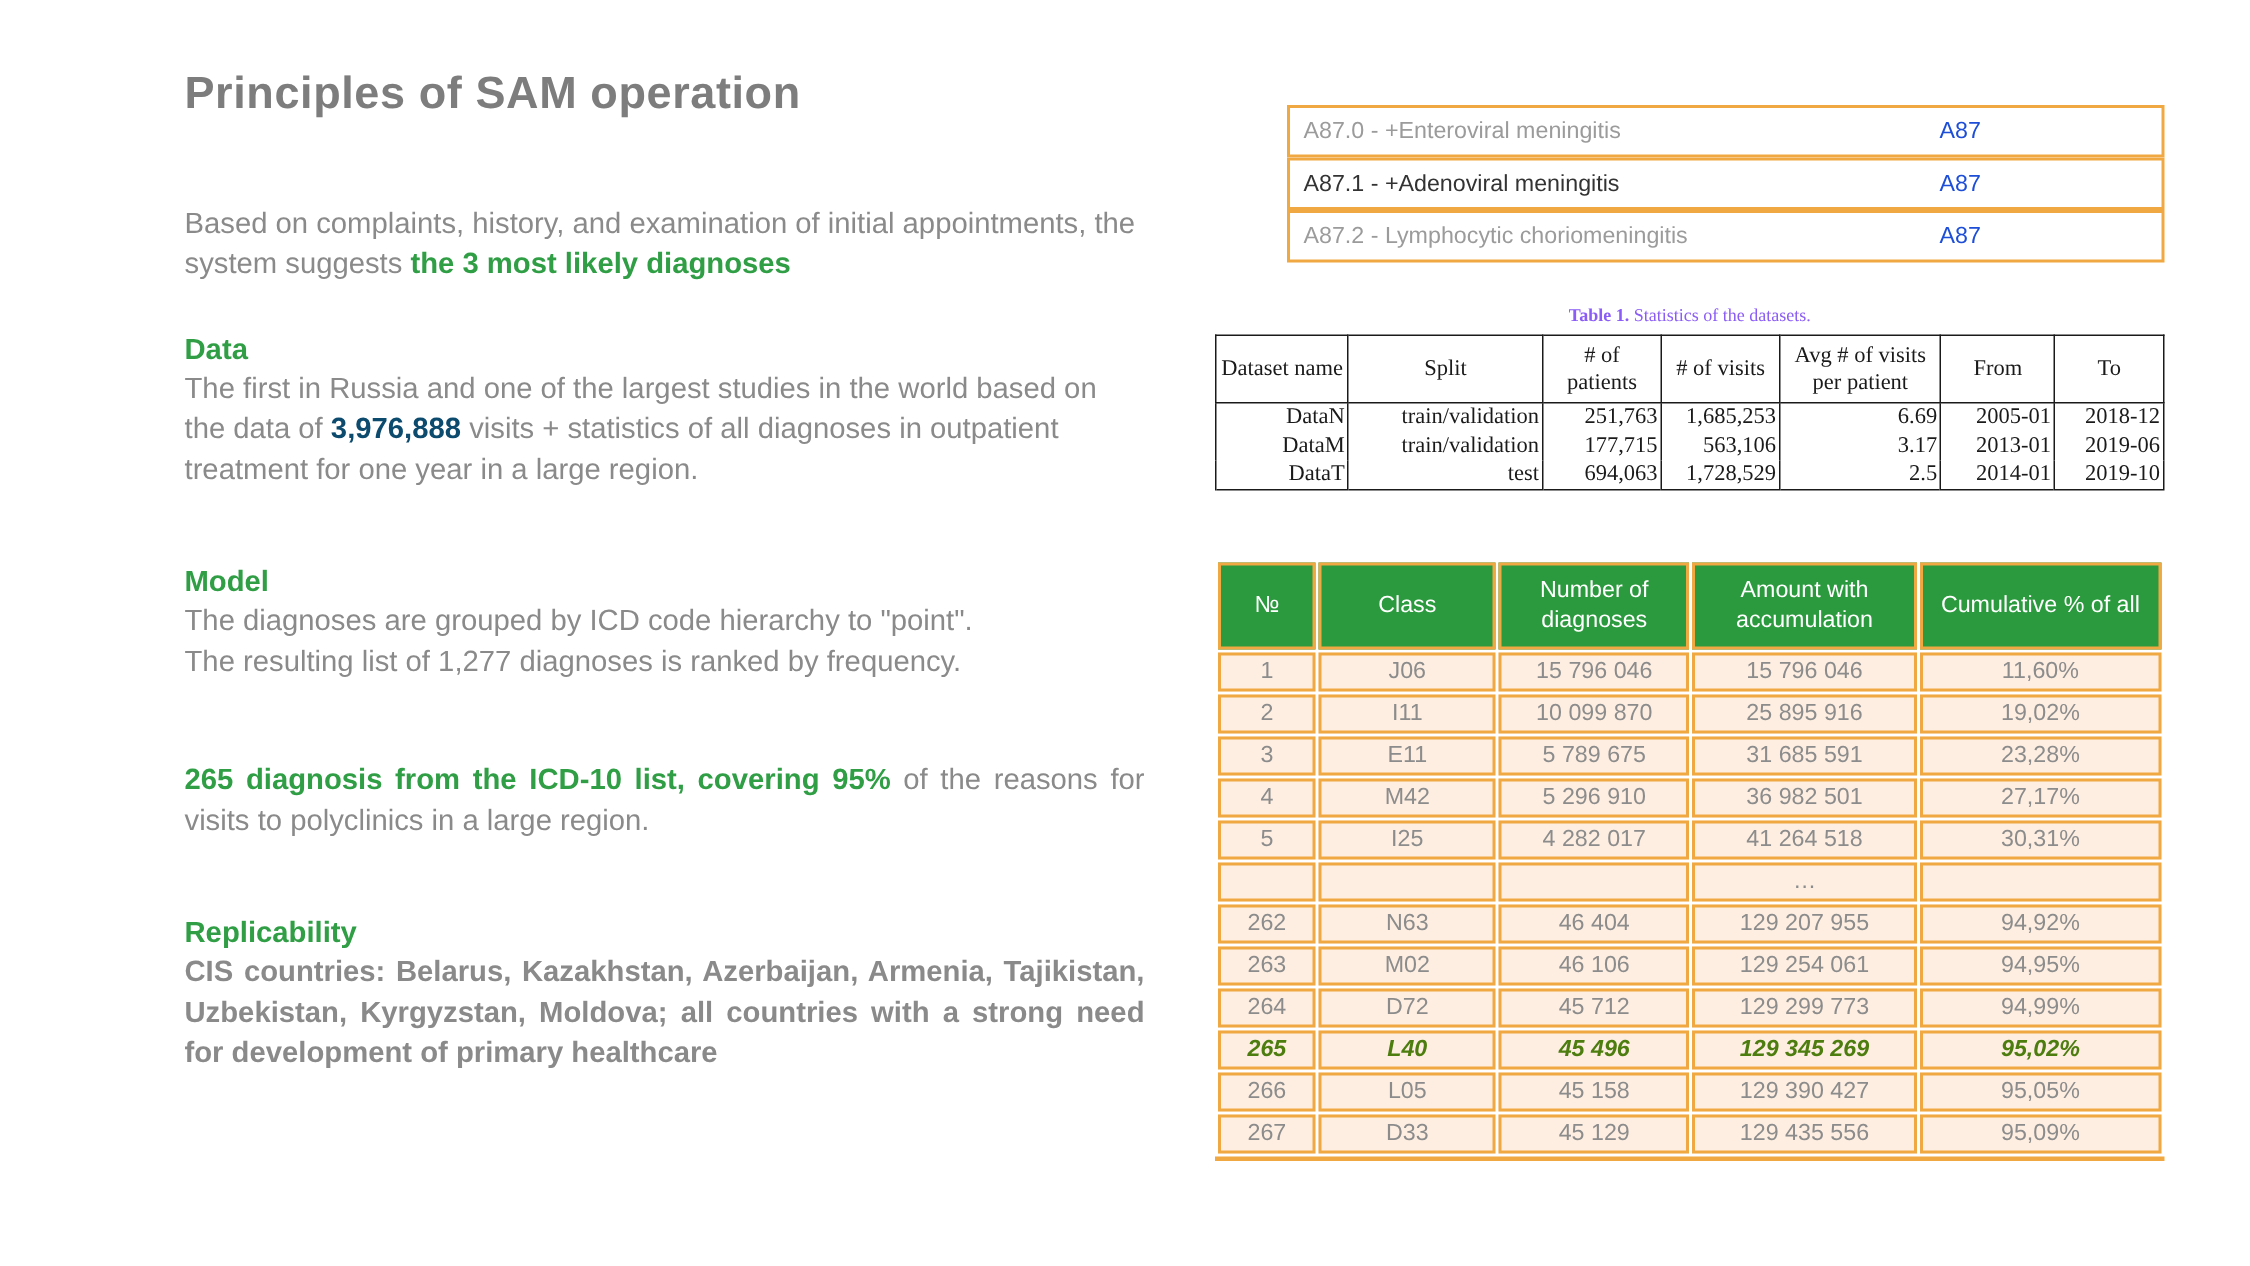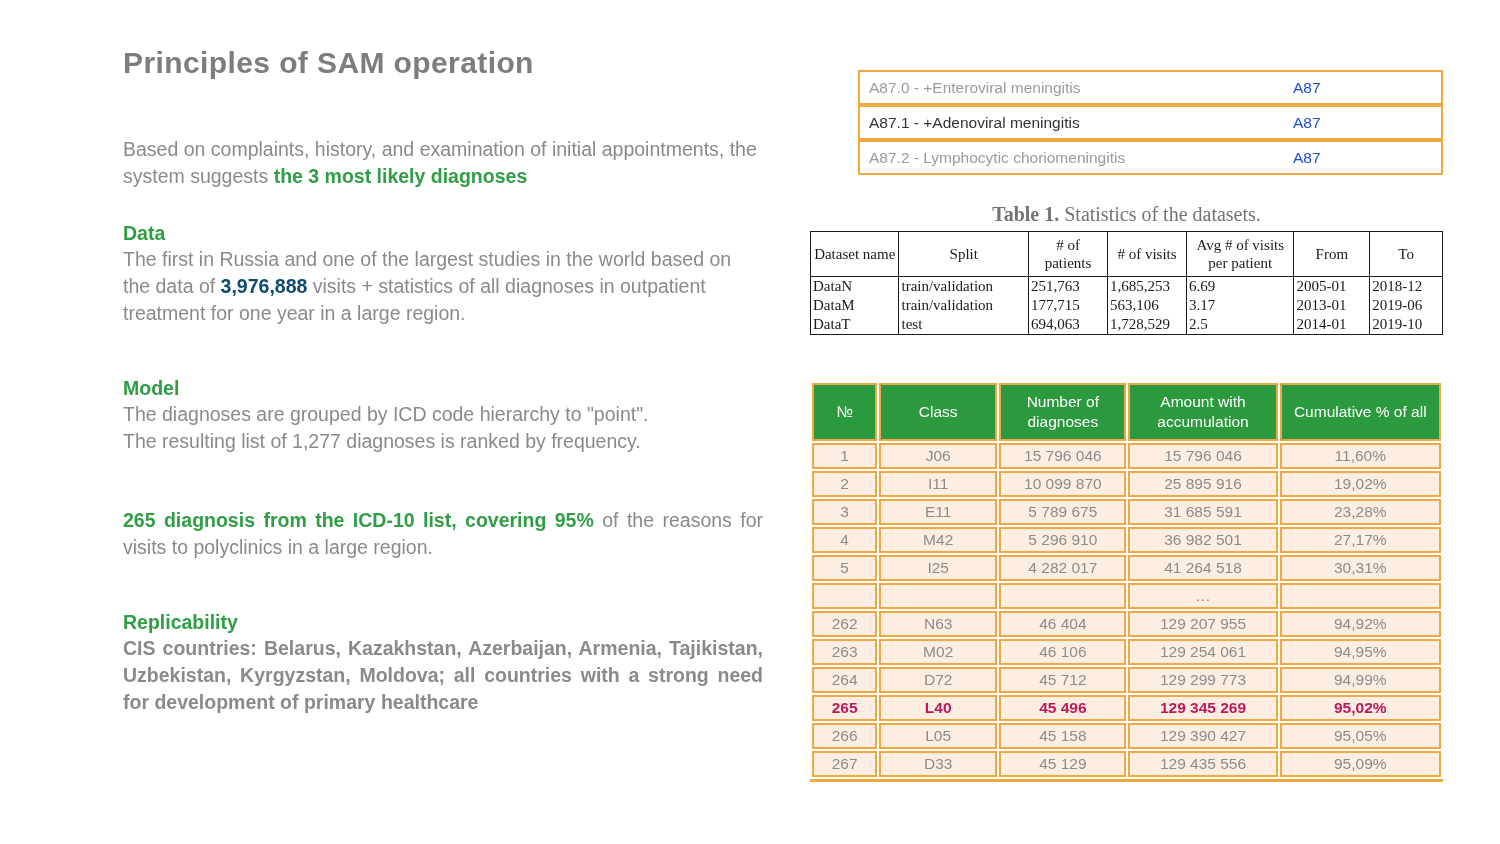--- a/index.html
+++ b/index.html
@@ -36,30 +36,30 @@
   .right-col{position:absolute;left:810px;top:70px;width:633px;}
 
   
   .icd-box{width:100%;}
   .icd-row{display:flex;align-items:center;height:35px;border:2px solid var(--orange);background:#fff;font-size:15.5px;padding-left:9px;margin-left:48px;}
   .icd-label{flex:1;color:#9b9b9b;}
   .icd-group{width:148px;flex:none;color:#1d4ed8;}
   .em-row .icd-label{color:#333333;}
 
   
-  .t1-caption{margin-top:28px;text-align:center;font-family:"Liberation Serif",serif;font-size:20px;color:#737373;}
+  .t1-caption{margin-top:28px;text-align:center;font-family:"Liberation Serif",serif;font-size:12px;color:#8b5cf6;}
   .table1{margin-top:5px;width:100%;border-collapse:collapse;font-family:"Liberation Serif",serif;font-size:15px;color:#1a1a1a;border:1px solid #1a1a1a;}
   .table1 th{border:1px solid #1a1a1a;font-weight:normal;text-align:center;padding:4px 2px;line-height:18px;}
-  .table1 td{border-left:1px solid #1a1a1a;border-right:1px solid #1a1a1a;border-top:none;border-bottom:none;text-align:left;padding:0 2px;height:19px;line-height:19px;}
+  .table1 td{border-left:1px solid #1a1a1a;border-right:1px solid #1a1a1a;border-top:none;border-bottom:none;text-align:right;padding:0 2px;height:19px;line-height:19px;}
 
   
   .class-table{margin-top:46px;width:100%;border-collapse:separate;border-spacing:2px;font-size:15.5px;border-bottom:3px solid var(--orange);}
   .class-table th{background:var(--tbl-green);color:#ffffff;border:2px solid var(--orange);font-weight:normal;height:58px;padding:2px 6px;line-height:20px;text-align:center;}
   .class-table td{background:var(--rowbg);border:2px solid var(--orange);color:#8c8c8c;text-align:center;height:26px;padding:1px 4px;}
-  .class-table tr.bold-row td{font-weight:bold;color:#be185d;}
+  .class-table tr.bold-row td{font-weight:bold;color:#4d7c0f;font-style:italic;}
 </style>
 </head>
 <body>
 
 <div class="slide">
 
   <div class="left-col">
 
     <h1 class="page-title">Principles of SAM operation</h1>
 

